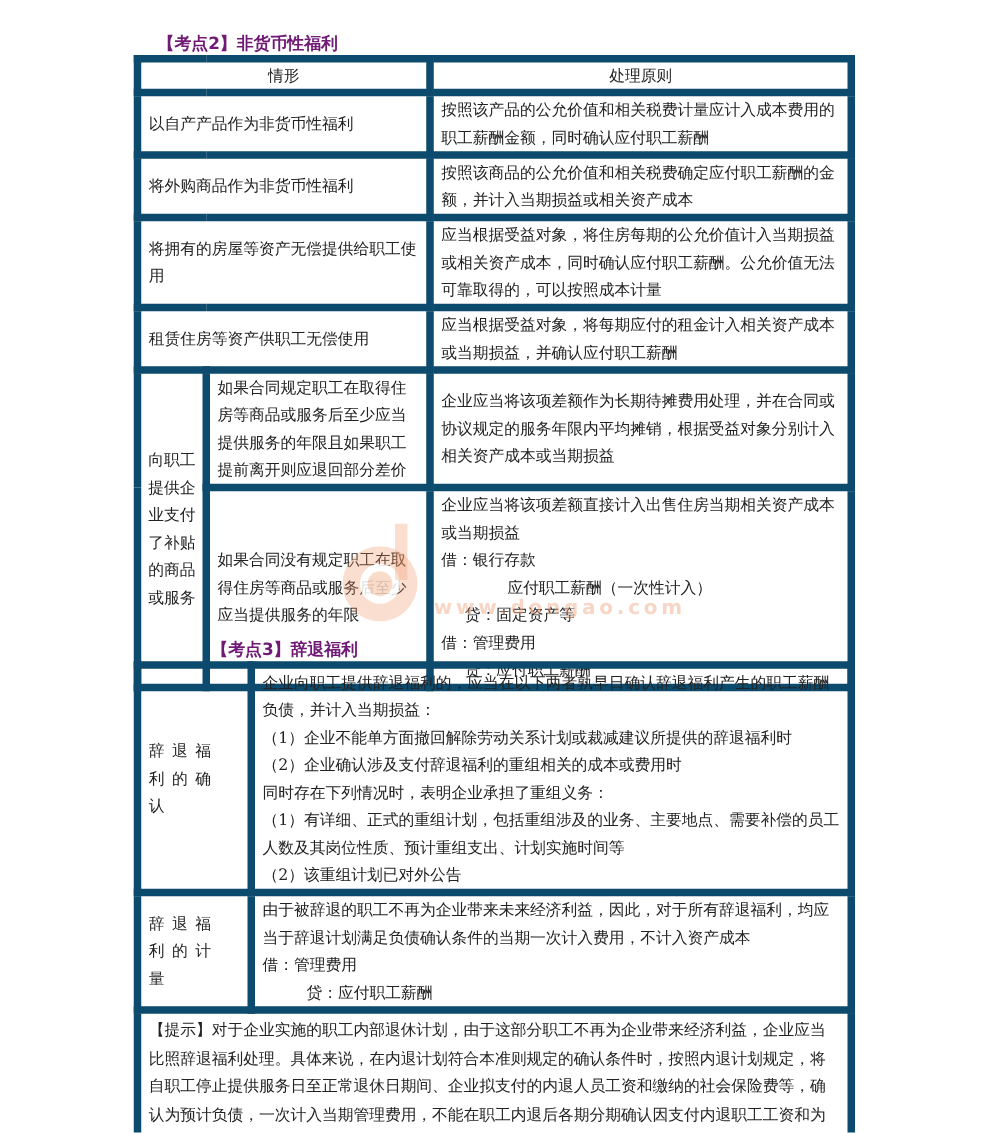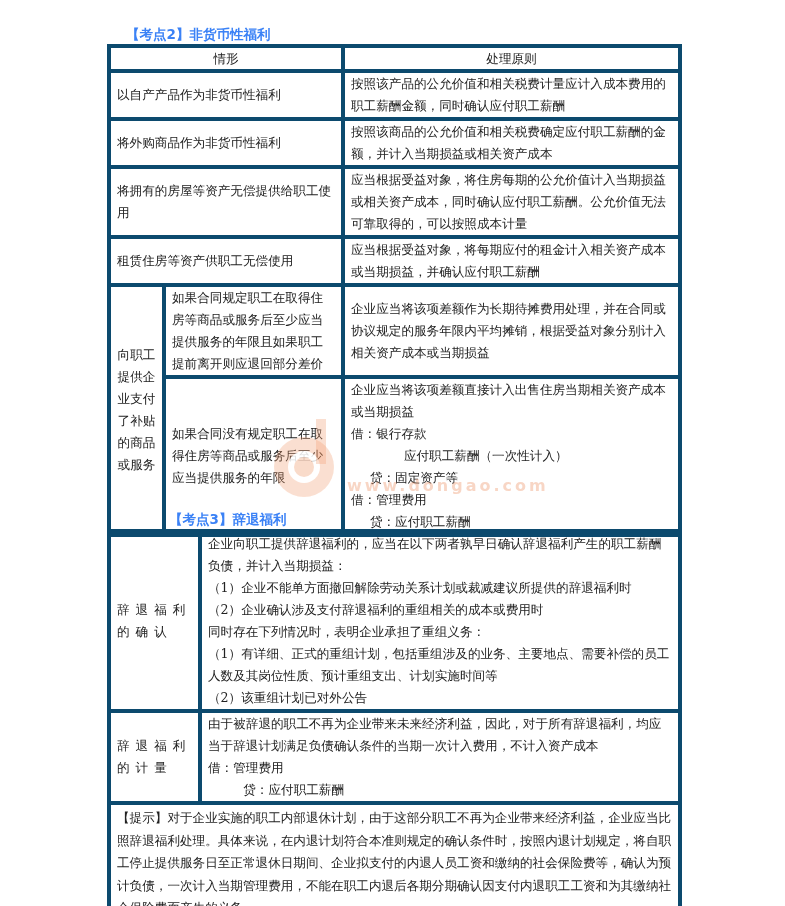--- a/index.html
+++ b/index.html
@@ -4,29 +4,29 @@
 <style>
   html, body { margin: 0; padding: 0; background: #ffffff; }
   body {
     width: 785px; height: 906px; position: relative; overflow: hidden;
     font-family: "DejaVu Serif", "Liberation Serif", serif;
     color: #222;
   }
   .section-title {
     position: absolute; left: 126px;
     font-family: "DejaVu Sans", "Liberation Sans", sans-serif;
-    font-weight: bold; font-size: 13.5px; color: #3b82f6;
+    font-weight: bold; font-size: 13.5px; color: #701a75;
   }
   table {
     position: absolute; left: 107px; width: 571px;
     border-collapse: collapse; table-layout: fixed;
     font-size: 12.6px; line-height: 22px;
   }
   td, th {
-    border: 4px solid #0c4a6e; padding: 0 6px; vertical-align: middle;
+    border: 6px solid #0c4a6e; padding: 0 6px; vertical-align: middle;
     font-weight: normal; text-align: left;
   }
   th { text-align: center; height: 21px; line-height: 20px; }
   .center { text-align: center; }
   .indent1 { padding-left: 4.2em; display: block; }
   .indent2 { padding-left: 1.5em; display: block; }
   .indent3 { padding-left: 2.8em; display: block; }
   .line { display: block; }
   .tip { padding: 2px 6px; line-height: 22.5px; }
   .tip b { font-weight: normal; }

